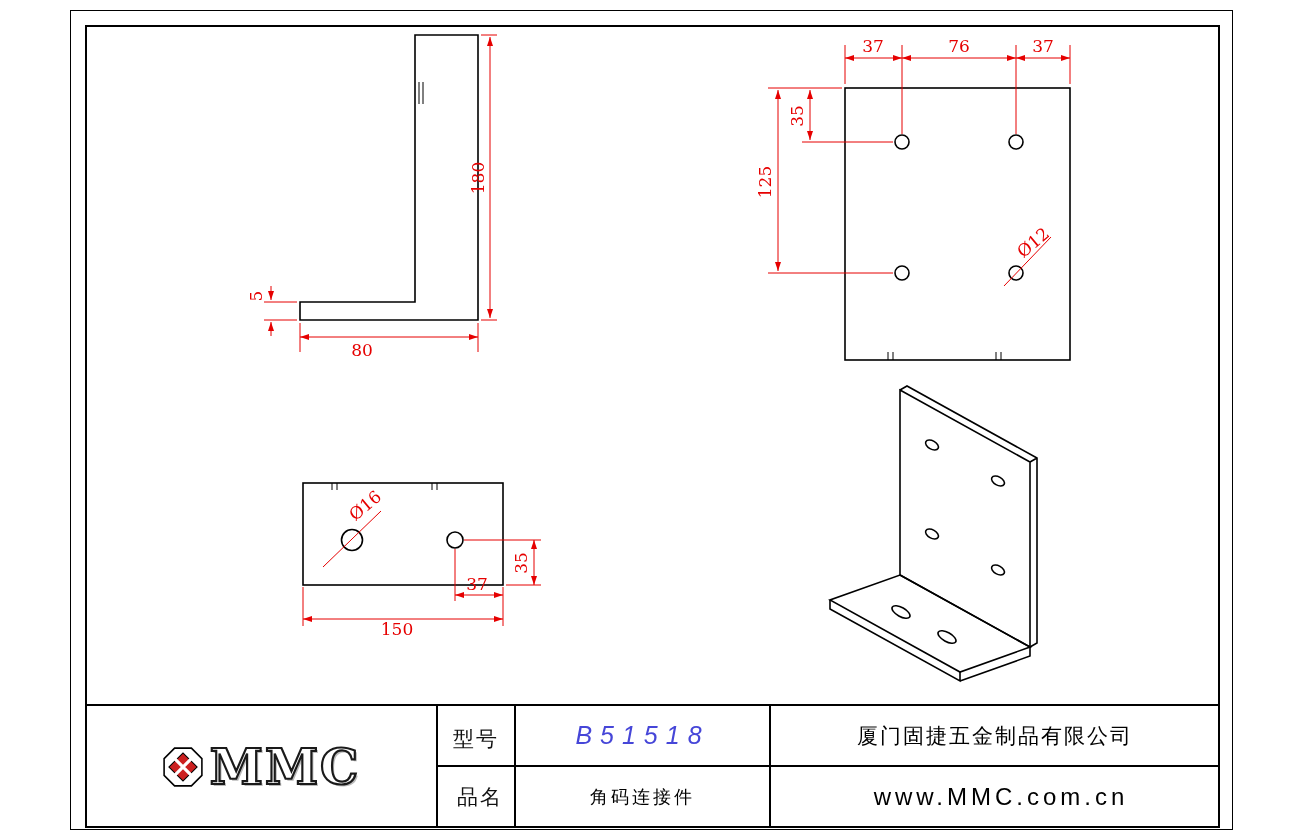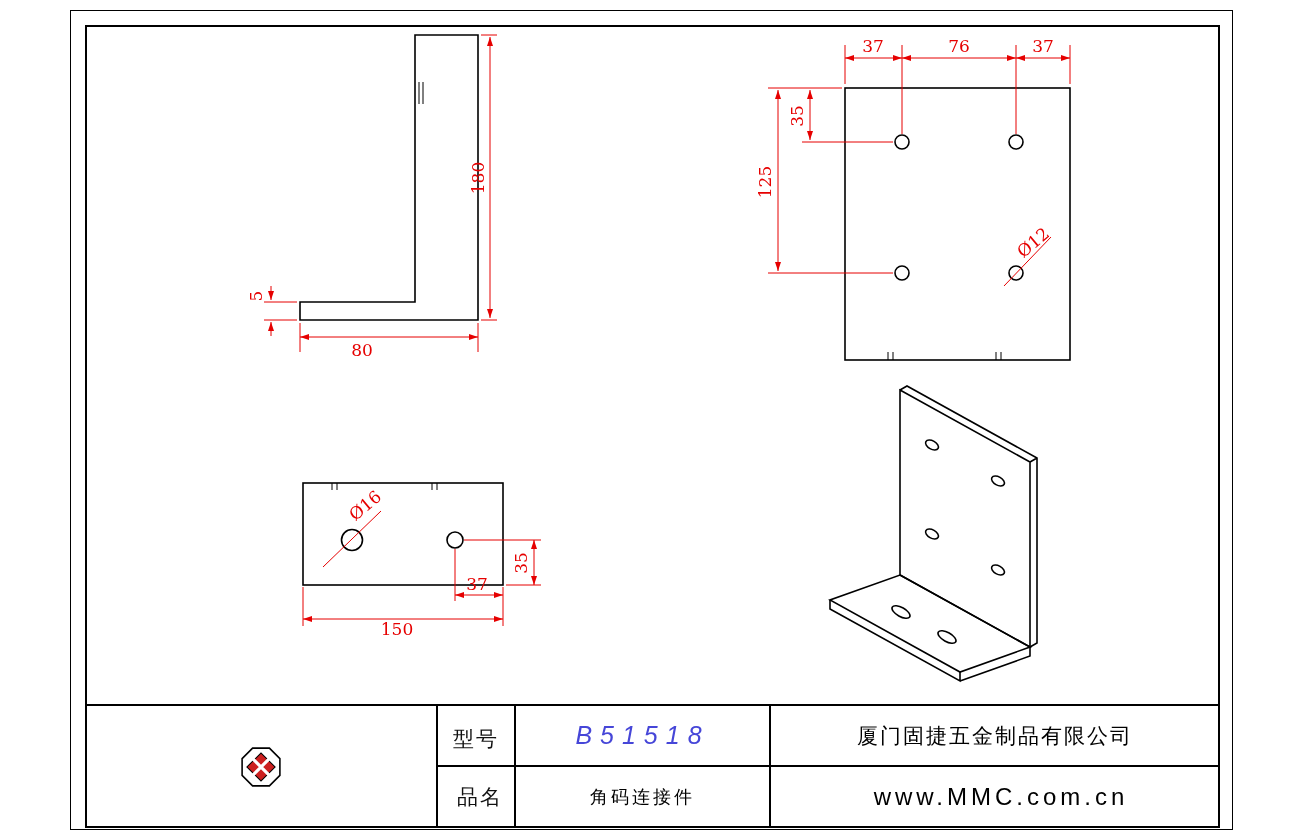--- a/index.html
+++ b/index.html
@@ -138,20 +138,21 @@
     <div class="tb-line" style="left:514px;top:704px;width:2px;height:124px;"></div>
     <div class="tb-line" style="left:769px;top:704px;width:2px;height:124px;"></div>
 
     <div class="tb-cell" style="left:85px;top:705px;width:352px;height:123px;">
       <div class="logo">
         <svg width="42" height="42" viewBox="0 0 40 40">
           <polygon points="12,2 28,2 38,12 38,28 28,38 12,38 2,28 2,12" fill="#ffffff" stroke="#000" stroke-width="1.5"></polygon>
           <rect x="10.5" y="10.5" width="19" height="19" transform="rotate(45 20 20)" fill="#cc2020" stroke="#000" stroke-width="1"></rect>
           <path d="M12.5,12.5 L27.5,27.5 M27.5,12.5 L12.5,27.5" stroke="#fff" stroke-width="3"></path>
         </svg>
+        <span class="logo-text">MMC</span>
       </div>
     </div>
 
     <div class="tb-cell tb-label" style="left:437px;top:705px;width:78px;height:68px;">
       <span>型号</span>
     </div>
     <div class="tb-cell tb-model" style="left:515px;top:705px;width:255px;height:61px;font-style:italic;">
       <span>B51518</span>
     </div>
     <div class="tb-cell tb-blue tb-company" style="left:770px;top:705px;width:450px;height:61px;">

